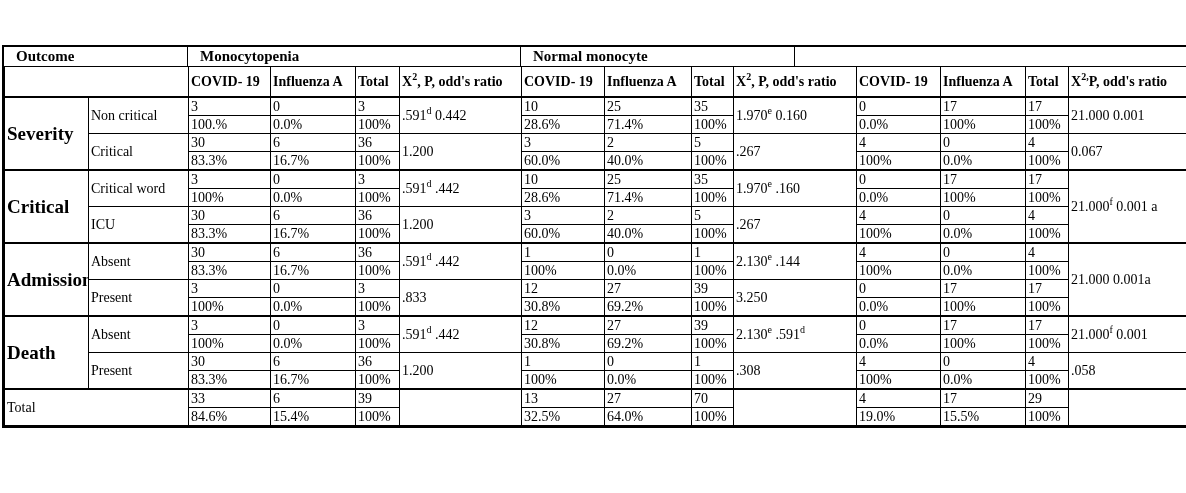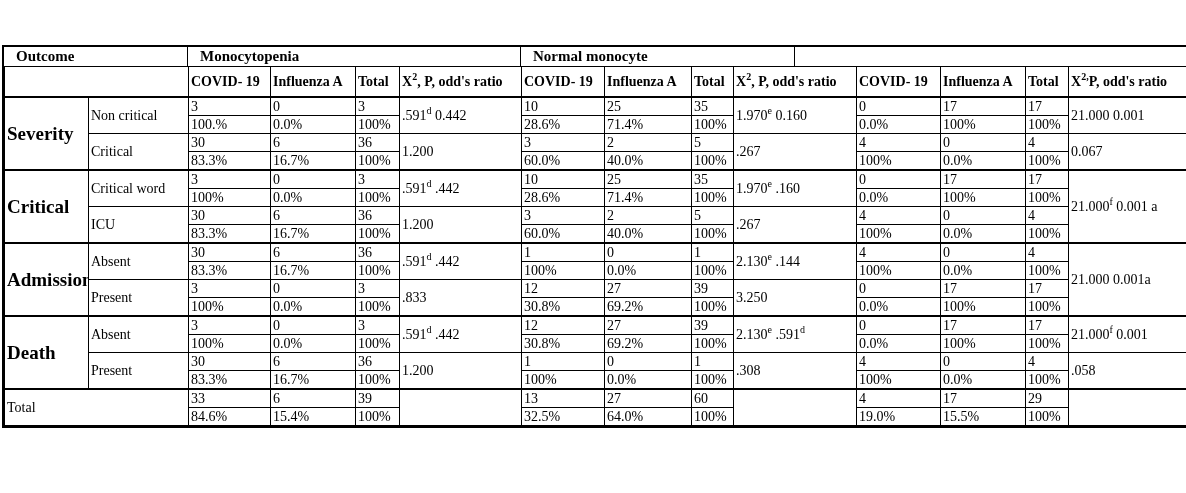--- a/index.html
+++ b/index.html
@@ -292,21 +292,21 @@
       </tr>
 
       <tr class="secfirst">
         <td colspan="2" rowspan="2">Total</td>
         <td>33</td>
         <td>6</td>
         <td>39</td>
         <td class="stat" rowspan="2"></td>
         <td>13</td>
         <td>27</td>
-        <td>60</td>
+        <td>70</td>
         <td class="stat" rowspan="2"></td>
         <td>4</td>
         <td>17</td>
         <td>29</td>
         <td class="stat" rowspan="2"></td>
       </tr>
       <tr>
         <td>84.6%</td>
         <td>15.4%</td>
         <td>100%</td>

